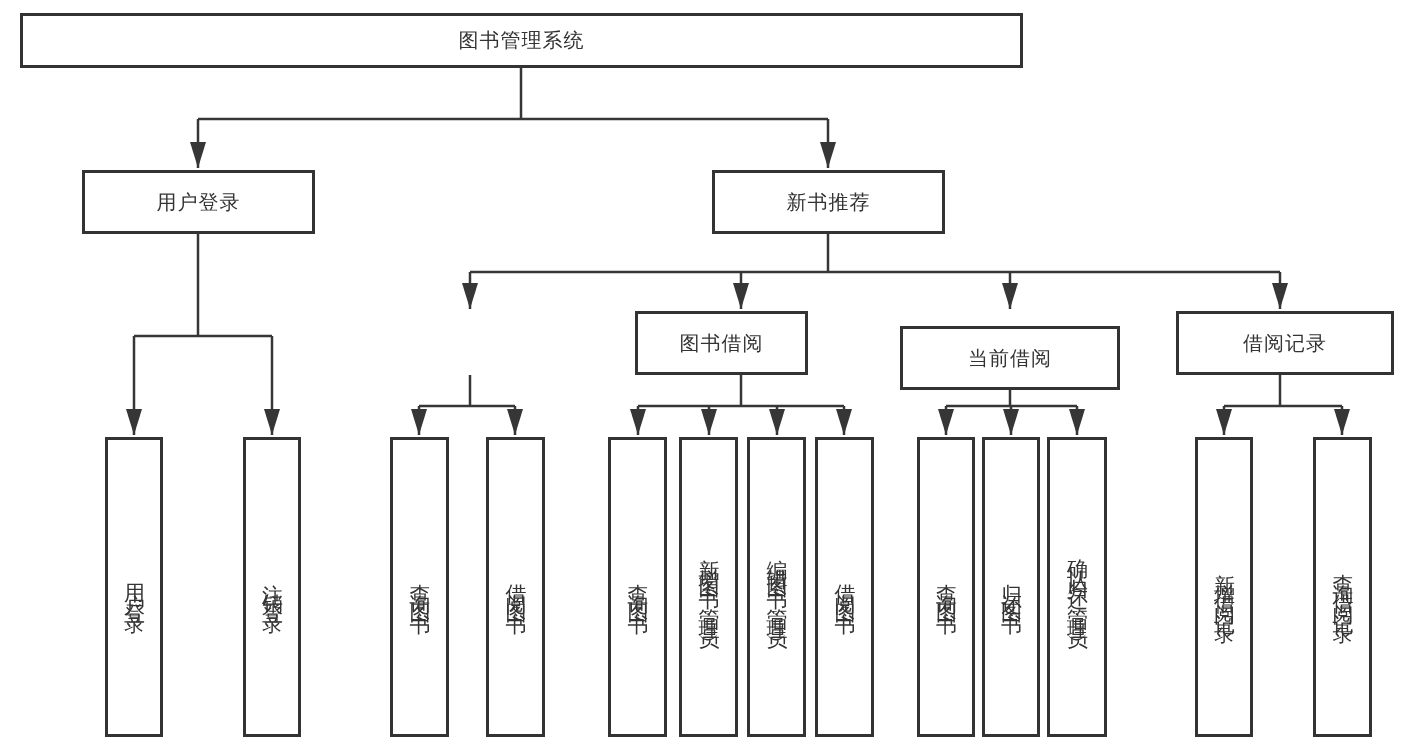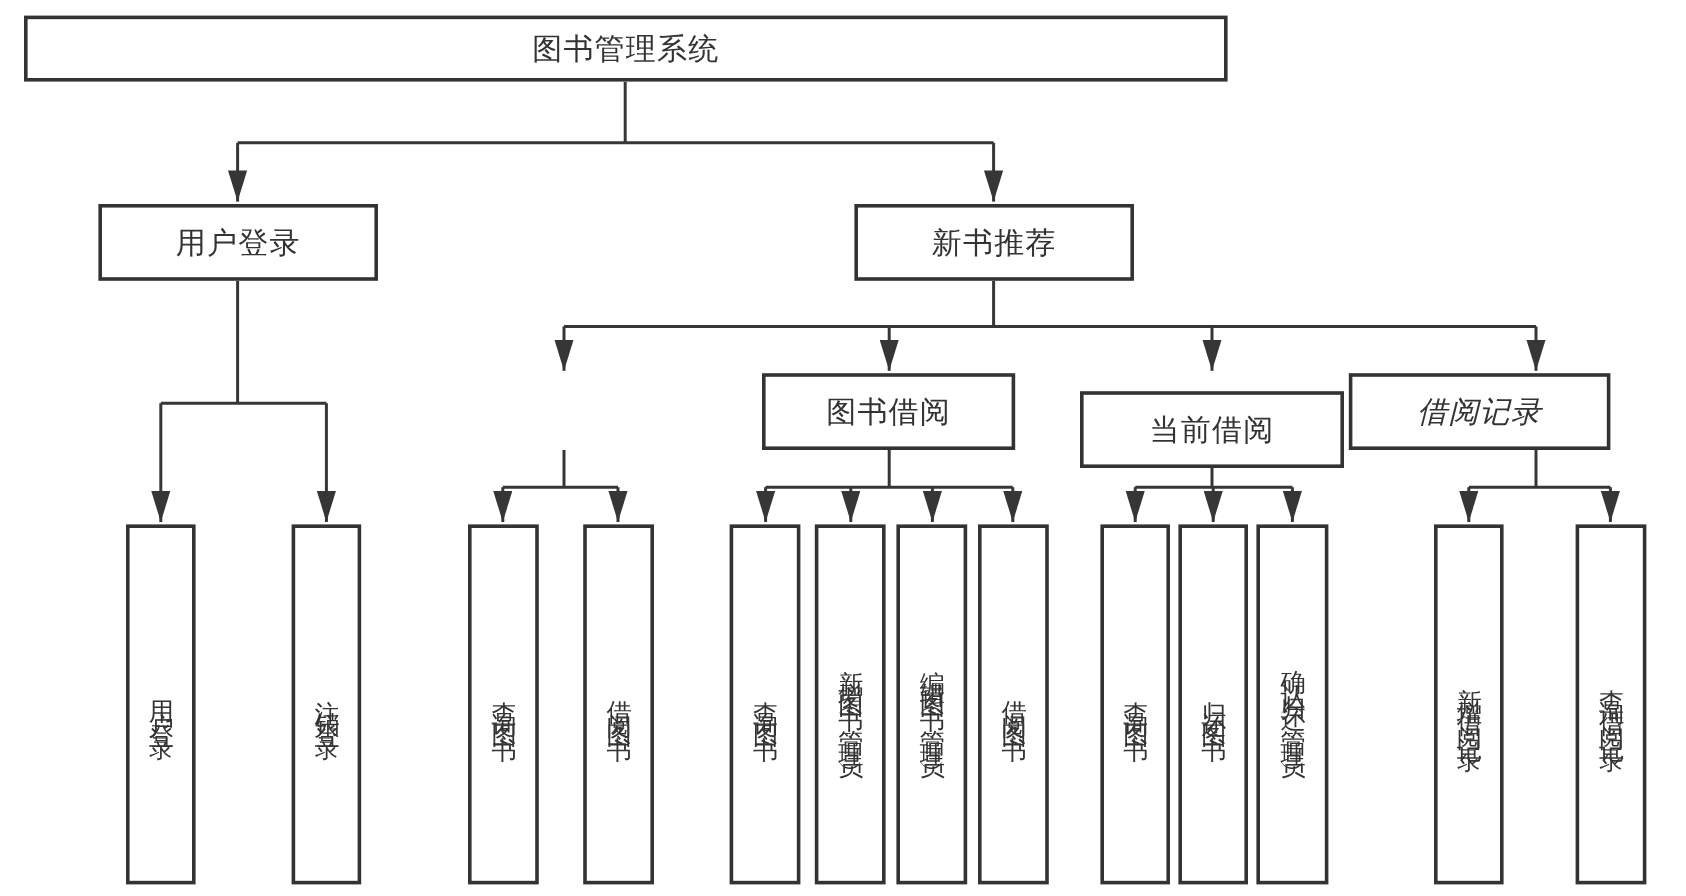--- a/index.html
+++ b/index.html
@@ -20,21 +20,21 @@
     position: absolute;
     box-sizing: border-box;
     border: 3px solid #333333;
     background: #ffffff;
     color: #333333;
     display: flex;
     align-items: center;
     justify-content: center;
     text-align: center;
   }
-  .h-node { font-size: 25px; letter-spacing: 1px; text-align: right; }
+  .h-node { font-size: 20px; letter-spacing: 1px; text-align: right; }
   .v-node span {
     writing-mode: vertical-rl;
     text-orientation: mixed;
     font-size: 21px;
     letter-spacing: 10px;
     line-height: 1;
     white-space: nowrap;
   }
   .watermark {
     position: absolute;
@@ -99,23 +99,23 @@
       <path d="M1224,406 L1224,435" marker-end="url(#arw)"></path>
       <path d="M1342,406 L1342,435" marker-end="url(#arw)"></path>
     </g>
   </svg>
 
   <div class="node h-node" style="left:20px; top:13px; width:1003px; height:55px;">图书管理系统</div>
 
   <div class="node h-node" style="left:82px; top:170px; width:233px; height:64px;">用户登录</div>
   <div class="node h-node" style="left:712px; top:170px; width:233px; height:64px;">新书推荐</div>
 
-  <div class="node h-node" style="left:635px; top:311px; width:211px; height:64px;">图书借阅</div>
+  <div class="node h-node" style="left:635px; top:311px; width:173px; height:64px;">图书借阅</div>
   <div class="node h-node" style="left:900px; top:326px; width:220px; height:64px;">当前借阅</div>
-  <div class="node h-node" style="left:1124px; top:311px; width:218px; height:64px;font-style:italic;">借阅记录</div>
+  <div class="node h-node" style="left:1176px; top:311px; width:218px; height:64px;">借阅记录</div>
 
   <div class="node v-node" style="left:105px; top:437px; width:58px; height:300px;">
     <span>用户登录</span>
   </div>
   <div class="node v-node" style="left:243px; top:437px; width:58px; height:300px;">
     <span>注销登录</span>
   </div>
 
   <div class="node v-node" style="left:390px; top:437px; width:59px; height:300px;">
     <span>查询图书</span>

